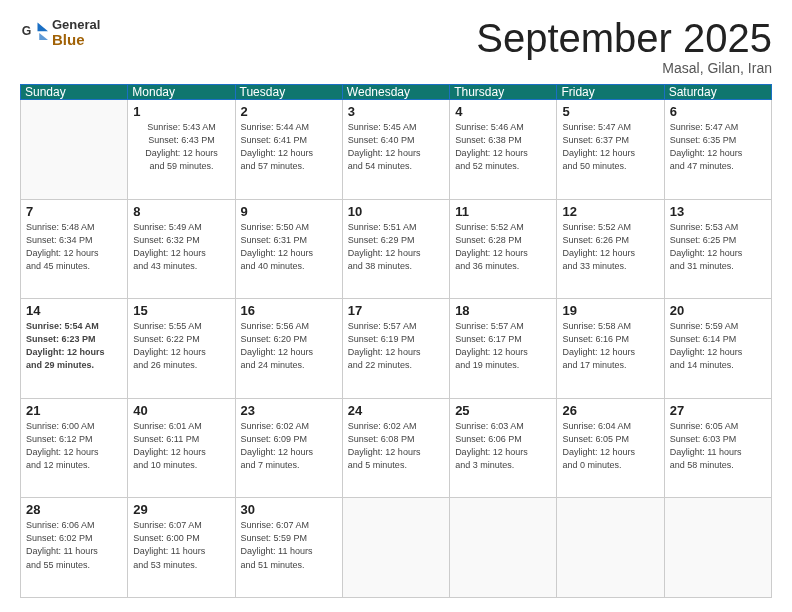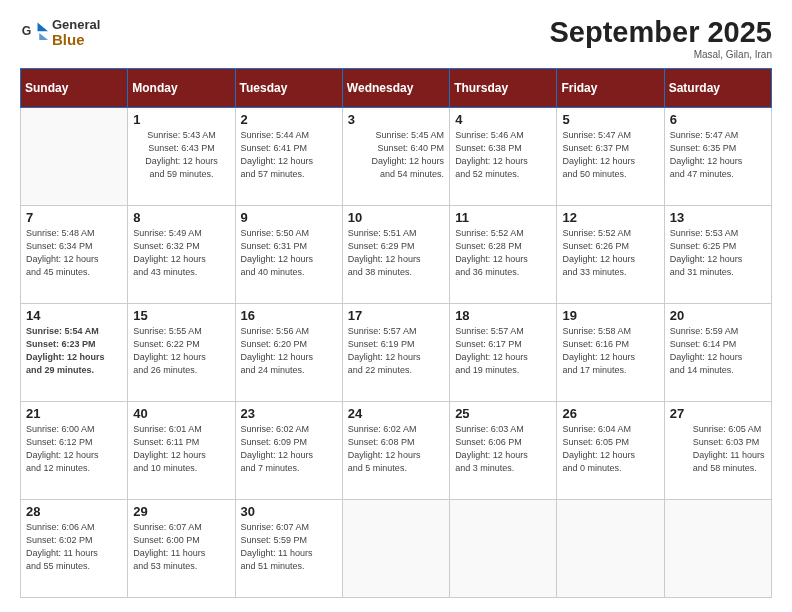--- a/index.html
+++ b/index.html
@@ -29,43 +29,43 @@
       gap: 4px;
     }
     .logo-icon {
       width: 28px;
       height: 28px;
     }
     .title-block {
       text-align: right;
     }
     .month-title {
-      font-size: 29px;
-      font-weight: bold;
+      font-size: 40px;
+      font-weight: normal;
       color: #222;
       line-height: 1;
     }
     .location {
-      font-size: 10px;
+      font-size: 14px;
       color: #555;
       margin-top: 2px;
     }
     .calendar {
       flex: 1;
       border: 1px solid #ccc;
       border-collapse: collapse;
       width: 100%;
       table-layout: fixed;
     }
     .calendar th {
-      background: #7f1d1d;
+      background: #0f766e;
       color: #fff;
       font-size: 12px;
-      font-weight: bold;
-      padding: 12px 4px;
+      font-weight: normal;
+      padding: 0 4px;
       border: 1px solid #1a6fc4;
       text-align: left;
     }
     .calendar td {
       border: 1px solid #ccc;
       vertical-align: top;
       padding: 4px 5px;
       font-size: 9.5px;
       color: #333;
       height: 88px;
@@ -134,21 +134,21 @@
           </td>
           <td>
             <div class="day-number">2</div>
             <div class="day-info" style="white-space: pre-line;">Sunrise: 5:44 AM
 Sunset: 6:41 PM
 Daylight: 12 hours
 and 57 minutes.</div>
           </td>
           <td>
             <div class="day-number">3</div>
-            <div class="day-info" style="white-space: pre-line; text-align: right;">Sunrise: 5:45 AM
+            <div class="day-info" style="white-space: pre-line;">Sunrise: 5:45 AM
 Sunset: 6:40 PM
 Daylight: 12 hours
 and 54 minutes.</div>
           </td>
           <td>
             <div class="day-number">4</div>
             <div class="day-info" style="white-space: pre-line;">Sunrise: 5:46 AM
 Sunset: 6:38 PM
 Daylight: 12 hours
 and 52 minutes.</div>
@@ -308,21 +308,21 @@
           </td>
           <td>
             <div class="day-number">26</div>
             <div class="day-info" style="white-space: pre-line;">Sunrise: 6:04 AM
 Sunset: 6:05 PM
 Daylight: 12 hours
 and 0 minutes.</div>
           </td>
           <td>
             <div class="day-number">27</div>
-            <div class="day-info" style="white-space: pre-line; margin-left: 23px;">Sunrise: 6:05 AM
+            <div class="day-info" style="white-space: pre-line;">Sunrise: 6:05 AM
 Sunset: 6:03 PM
 Daylight: 11 hours
 and 58 minutes.</div>
           </td>
         </tr>
         <tr>
           <td>
             <div class="day-number">28</div>
             <div class="day-info" style="white-space: pre-line;">Sunrise: 6:06 AM
 Sunset: 6:02 PM

